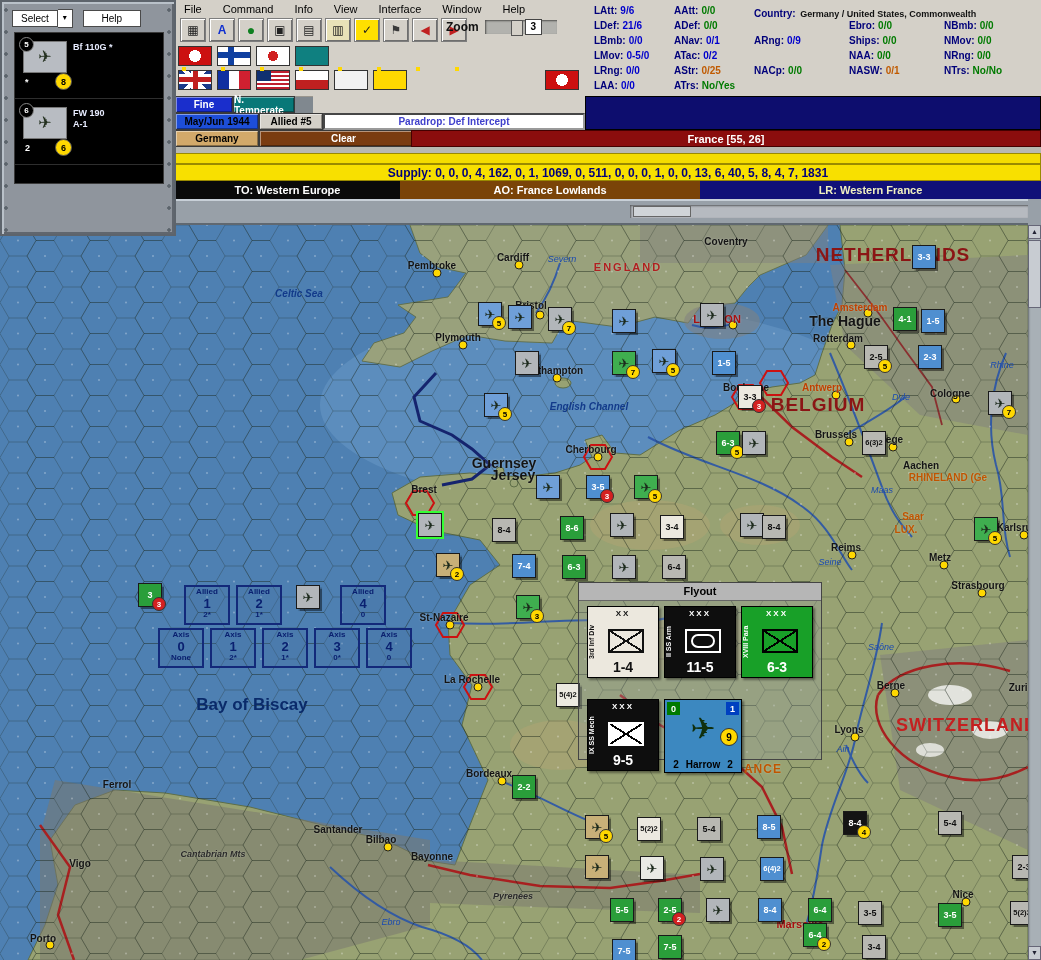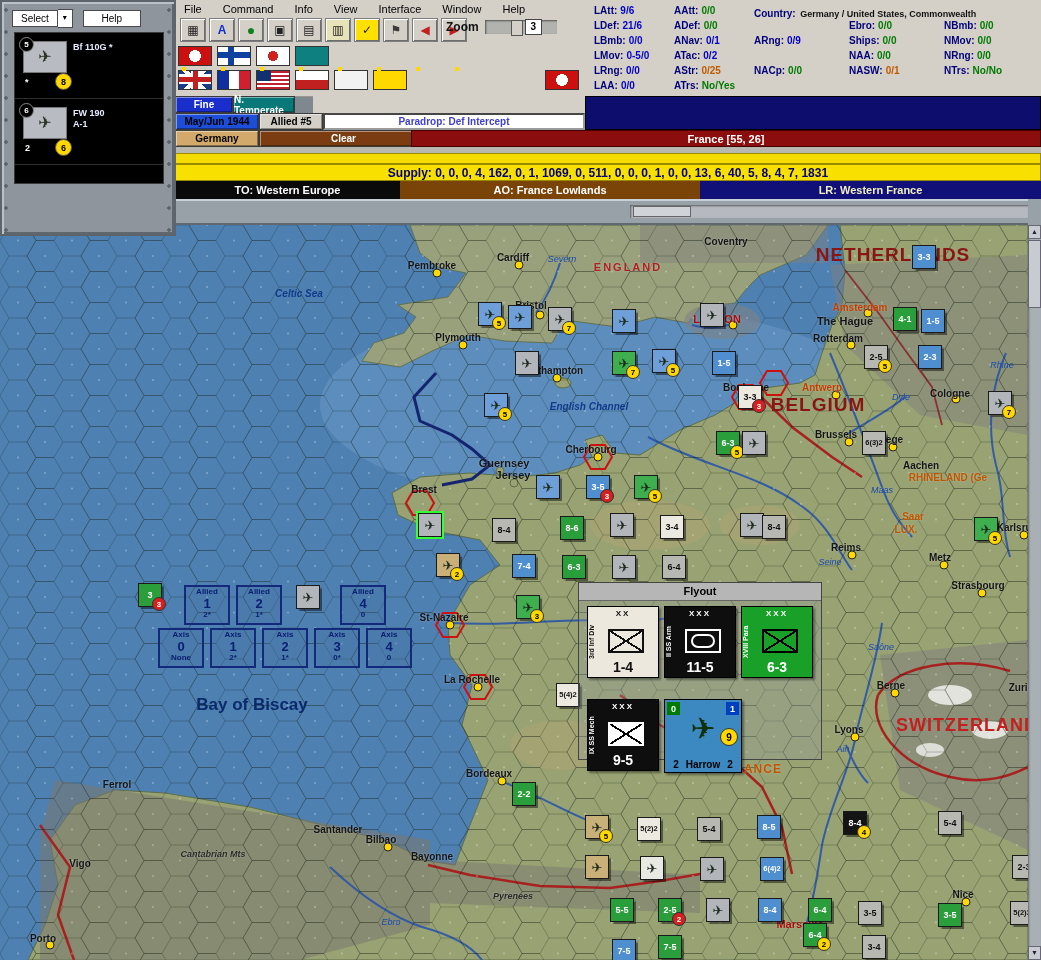--- a/index.html
+++ b/index.html
@@ -88,21 +88,21 @@
   #lr-bar{left:700px;width:341px;background:#101078;color:#f0f0c0}
   #map-frame{left:0;top:199px;width:1041px;height:26px;background:#98a0a8;
              box-shadow:inset 0 2px 0 #c8d0d8,inset 0 -2px 0 #606870}
   #htrack{left:630px;top:205px;width:398px;height:13px;background:#b6bac0;box-shadow:inset 1px 1px 2px rgba(0,0,0,.5)}
   #hthumb{left:633px;top:206px;width:58px;height:11px;background:#d0d4d8;border:1px solid #666;box-sizing:border-box}
   
   #map{left:0;top:225px;width:1028px;height:735px;overflow:hidden;background:#4e80b2;cursor:default}
   #map svg{position:absolute;left:0;top:0}
   .maplabel{position:absolute;transform:translate(-50%,-50%);white-space:nowrap;z-index:5;
             font-size:10px;font-weight:bold;color:#141414;text-shadow:0 0 2px rgba(255,255,255,.35)}
-  .maplabel.citysm{font-size:11px}
+  .maplabel.citysm{font-size:14px}
   .maplabel.cityred{color:#a81010;font-size:11px}
   .maplabel.cityor{color:#c04000}
   .maplabel.country{color:#8b1515;font-size:19px;letter-spacing:1px;text-shadow:none}
   .maplabel.countrysm{color:#b02020;font-size:11px;letter-spacing:2px}
   .maplabel.countryred{color:#c42020;font-size:18px;letter-spacing:1px;text-shadow:none}
   .maplabel.sea{color:#123a8a;font-style:italic;text-shadow:none}
   .maplabel.sealg{color:#0a2a6a;font-size:17px;text-shadow:none}
   .maplabel.river{color:#1a4ab0;font-style:italic;font-size:9px;font-weight:normal;text-shadow:none}
   .maplabel.region{color:#c05500;font-size:10px}
   .maplabel.regionlg{color:#c05500;font-size:12px;letter-spacing:1px}
@@ -693,21 +693,21 @@
     <div class="counter gray" style="left: 662px; top: 330px;">
       <span class="val">6-4</span>
     </div>
     <div class="counter air-green" style="left: 516px; top: 370px;">
       <span class="plane">✈</span>
       <span class="cbadge">3</span>
     </div>
     <div class="counter white" style="left: 556px; top: 458px;">
       <span class="val small">5(4)2</span>
     </div>
-    <div class="counter green" style="left: 512px; top: 550px; margin-top: 7px;">
+    <div class="counter green" style="left: 512px; top: 550px;">
       <span class="val">2-2</span>
     </div>
     <div class="counter air-tan" style="left: 585px; top: 590px;">
       <span class="plane">✈</span>
       <span class="cbadge">5</span>
     </div>
     <div class="counter white" style="left: 637px; top: 592px;">
       <span class="val small">5(2)2</span>
     </div>
     <div class="counter gray" style="left: 697px; top: 592px;">

